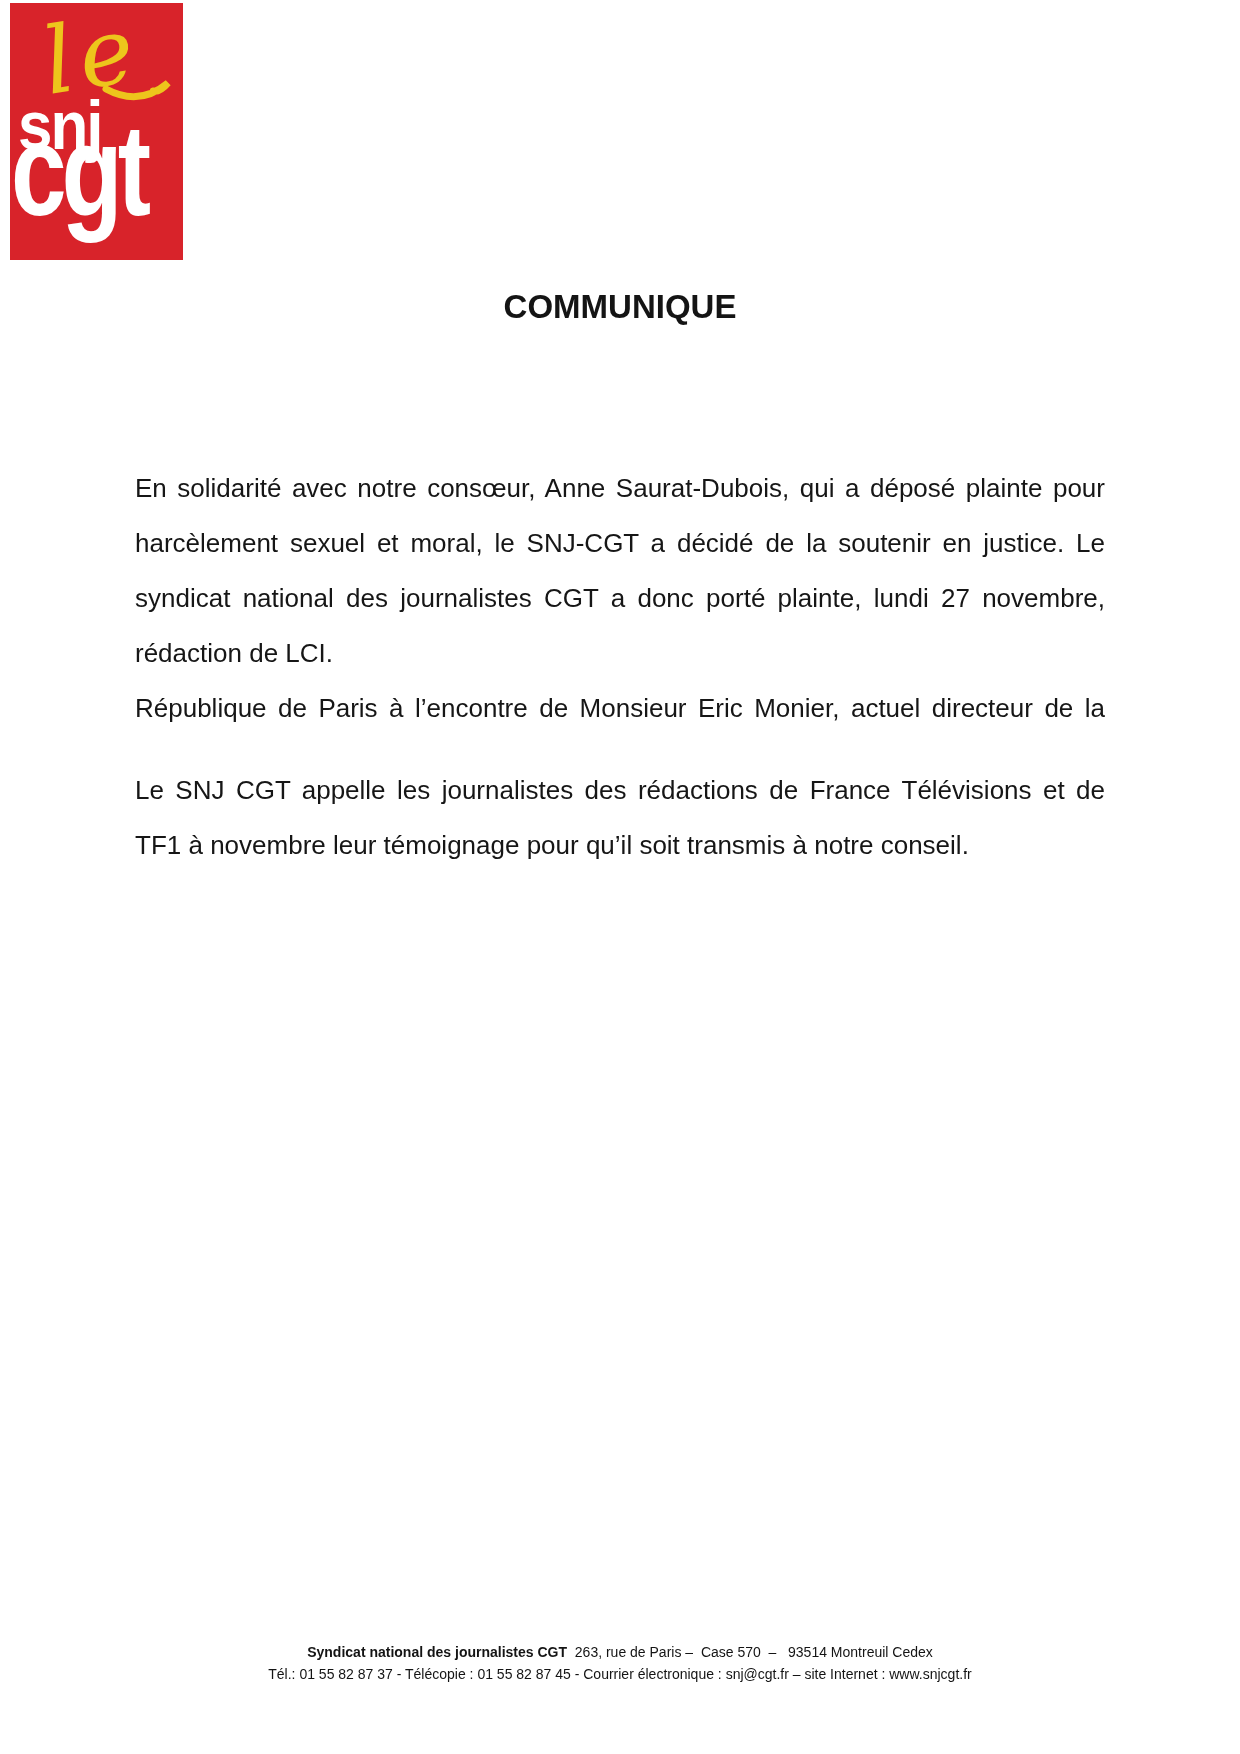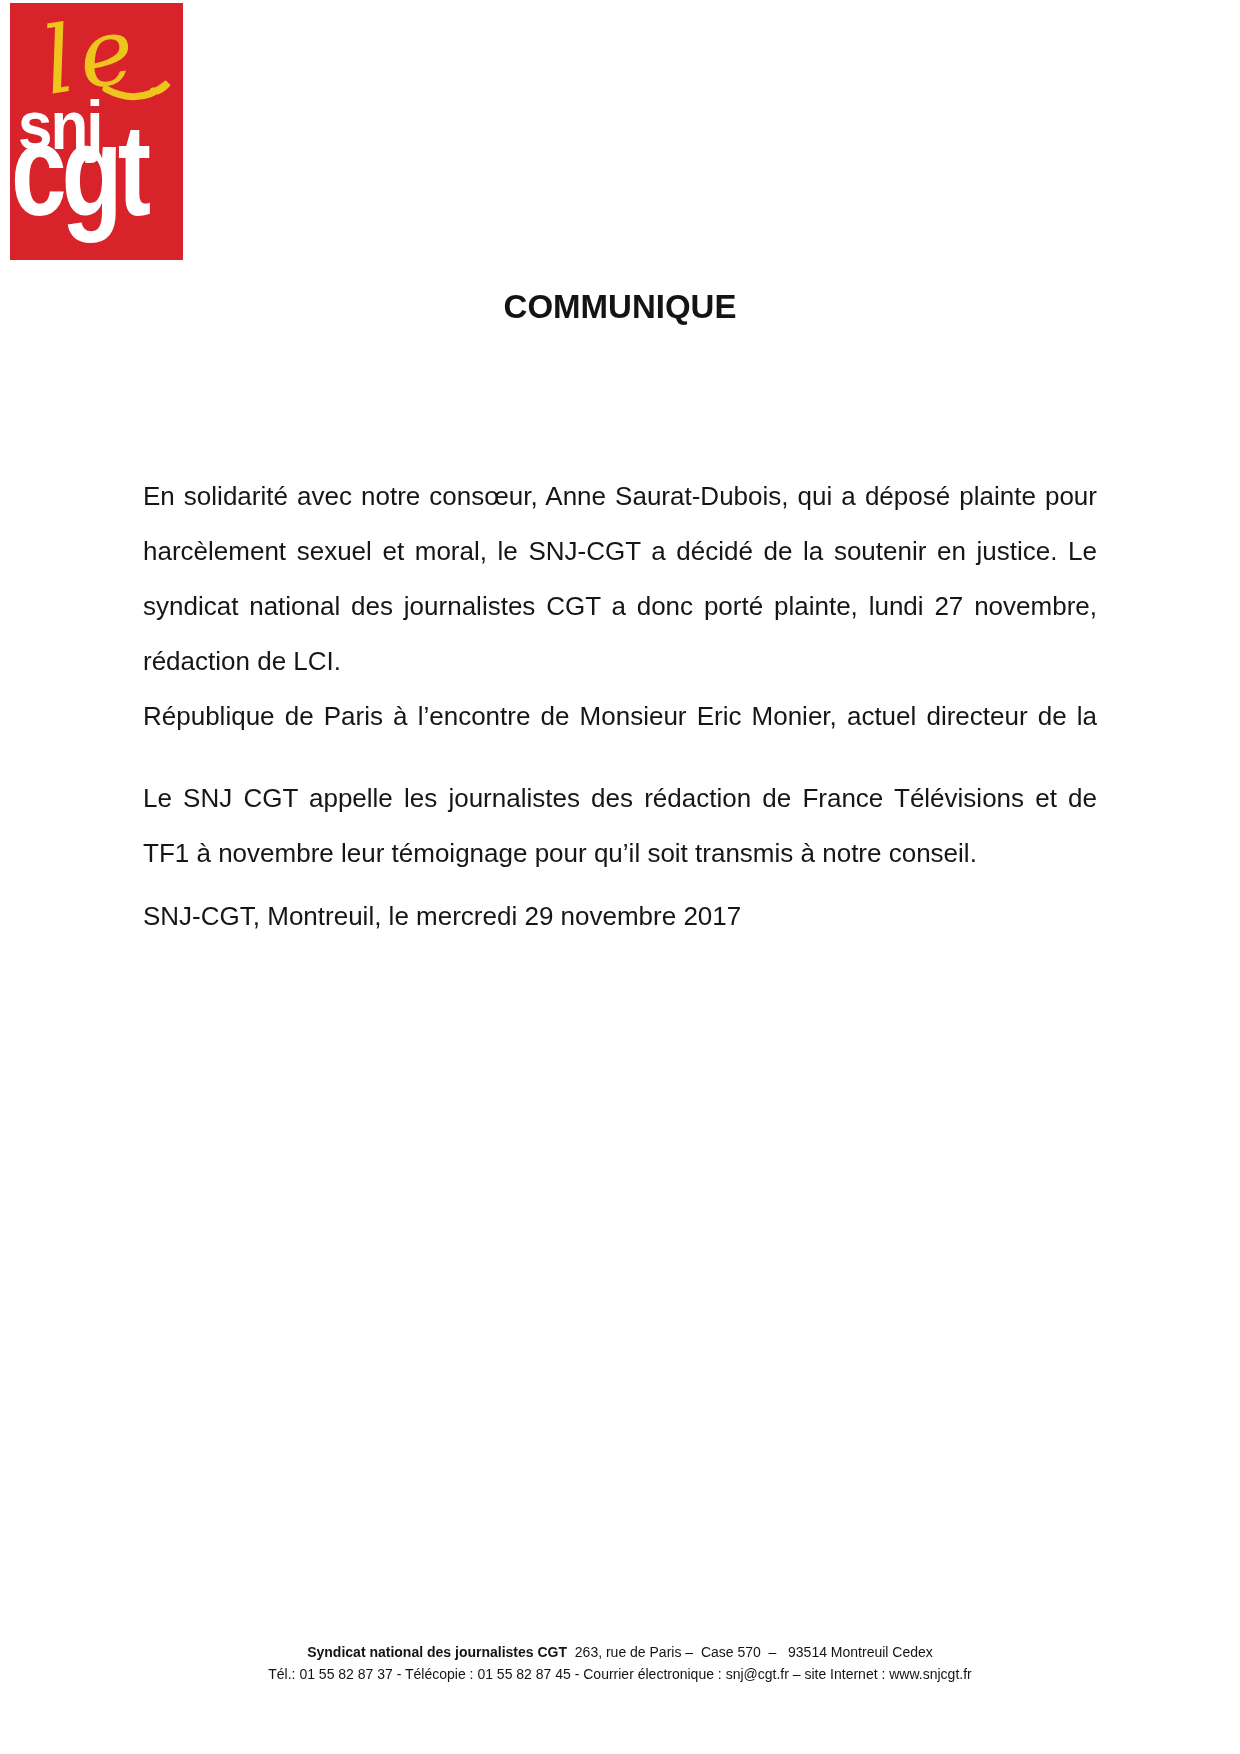--- a/index.html
+++ b/index.html
@@ -17,21 +17,21 @@
   .doc-title{
     position:absolute;left:0;top:289px;width:100%;
     text-align:center;font-weight:bold;font-size:33px;line-height:36px;
     color:#141414;
   }
   
   .body-text{
     position:absolute;left:135px;top:461px;width:970px;
     font-size:26px;line-height:55px;color:#161616;
   }
-  .para{margin:8px;}
+  .para{margin:0;}
   .para.p1{margin-bottom:27px;}
   .line{height:55px;white-space:nowrap;}
   .line.just{
     white-space:normal;
     text-align:justify;
     text-align-last:justify;
   }
   
   .footer{
     position:absolute;left:0;top:1641px;width:100%;
@@ -59,25 +59,22 @@
 
   <div class="body-text">
     <div class="para p1">
       <div class="line just">En solidarité avec notre consœur, Anne Saurat-Dubois, qui a déposé plainte pour</div>
       <div class="line just">harcèlement sexuel et moral, le SNJ-CGT a décidé de la soutenir en justice. Le</div>
       <div class="line just">syndicat national des journalistes CGT a donc porté plainte, lundi 27 novembre,</div>
       <div class="line">rédaction de LCI.</div>
       <div class="line just">République de Paris à l’encontre de Monsieur Eric Monier, actuel directeur de la</div>
     </div>
     <div class="para p2">
-      <div class="line just">Le SNJ CGT appelle les journalistes des rédaction de France Télévisions et de</div>
+      <div class="line just">Le SNJ CGT appelle les journalistes des rédactions de France Télévisions et de</div>
       <div class="line">TF1 à novembre leur témoignage pour qu’il soit transmis à notre conseil.</div>
-    </div>
-    <div class="para p3">
-      <div class="line">SNJ-CGT, Montreuil, le mercredi 29 novembre 2017</div>
     </div>
   </div>
 
   <div class="footer">
     <div><span class="seg bold">Syndicat national des journalistes CGT</span><span class="seg">  263, rue de Paris –  Case 570  –   93514 Montreuil Cedex</span></div>
     <div class="seg">Tél.: 01 55 82 87 37 - Télécopie : 01 55 82 87 45 - Courrier électronique : snj@cgt.fr – site Internet : www.snjcgt.fr</div>
   </div>
 
 </div>
 

